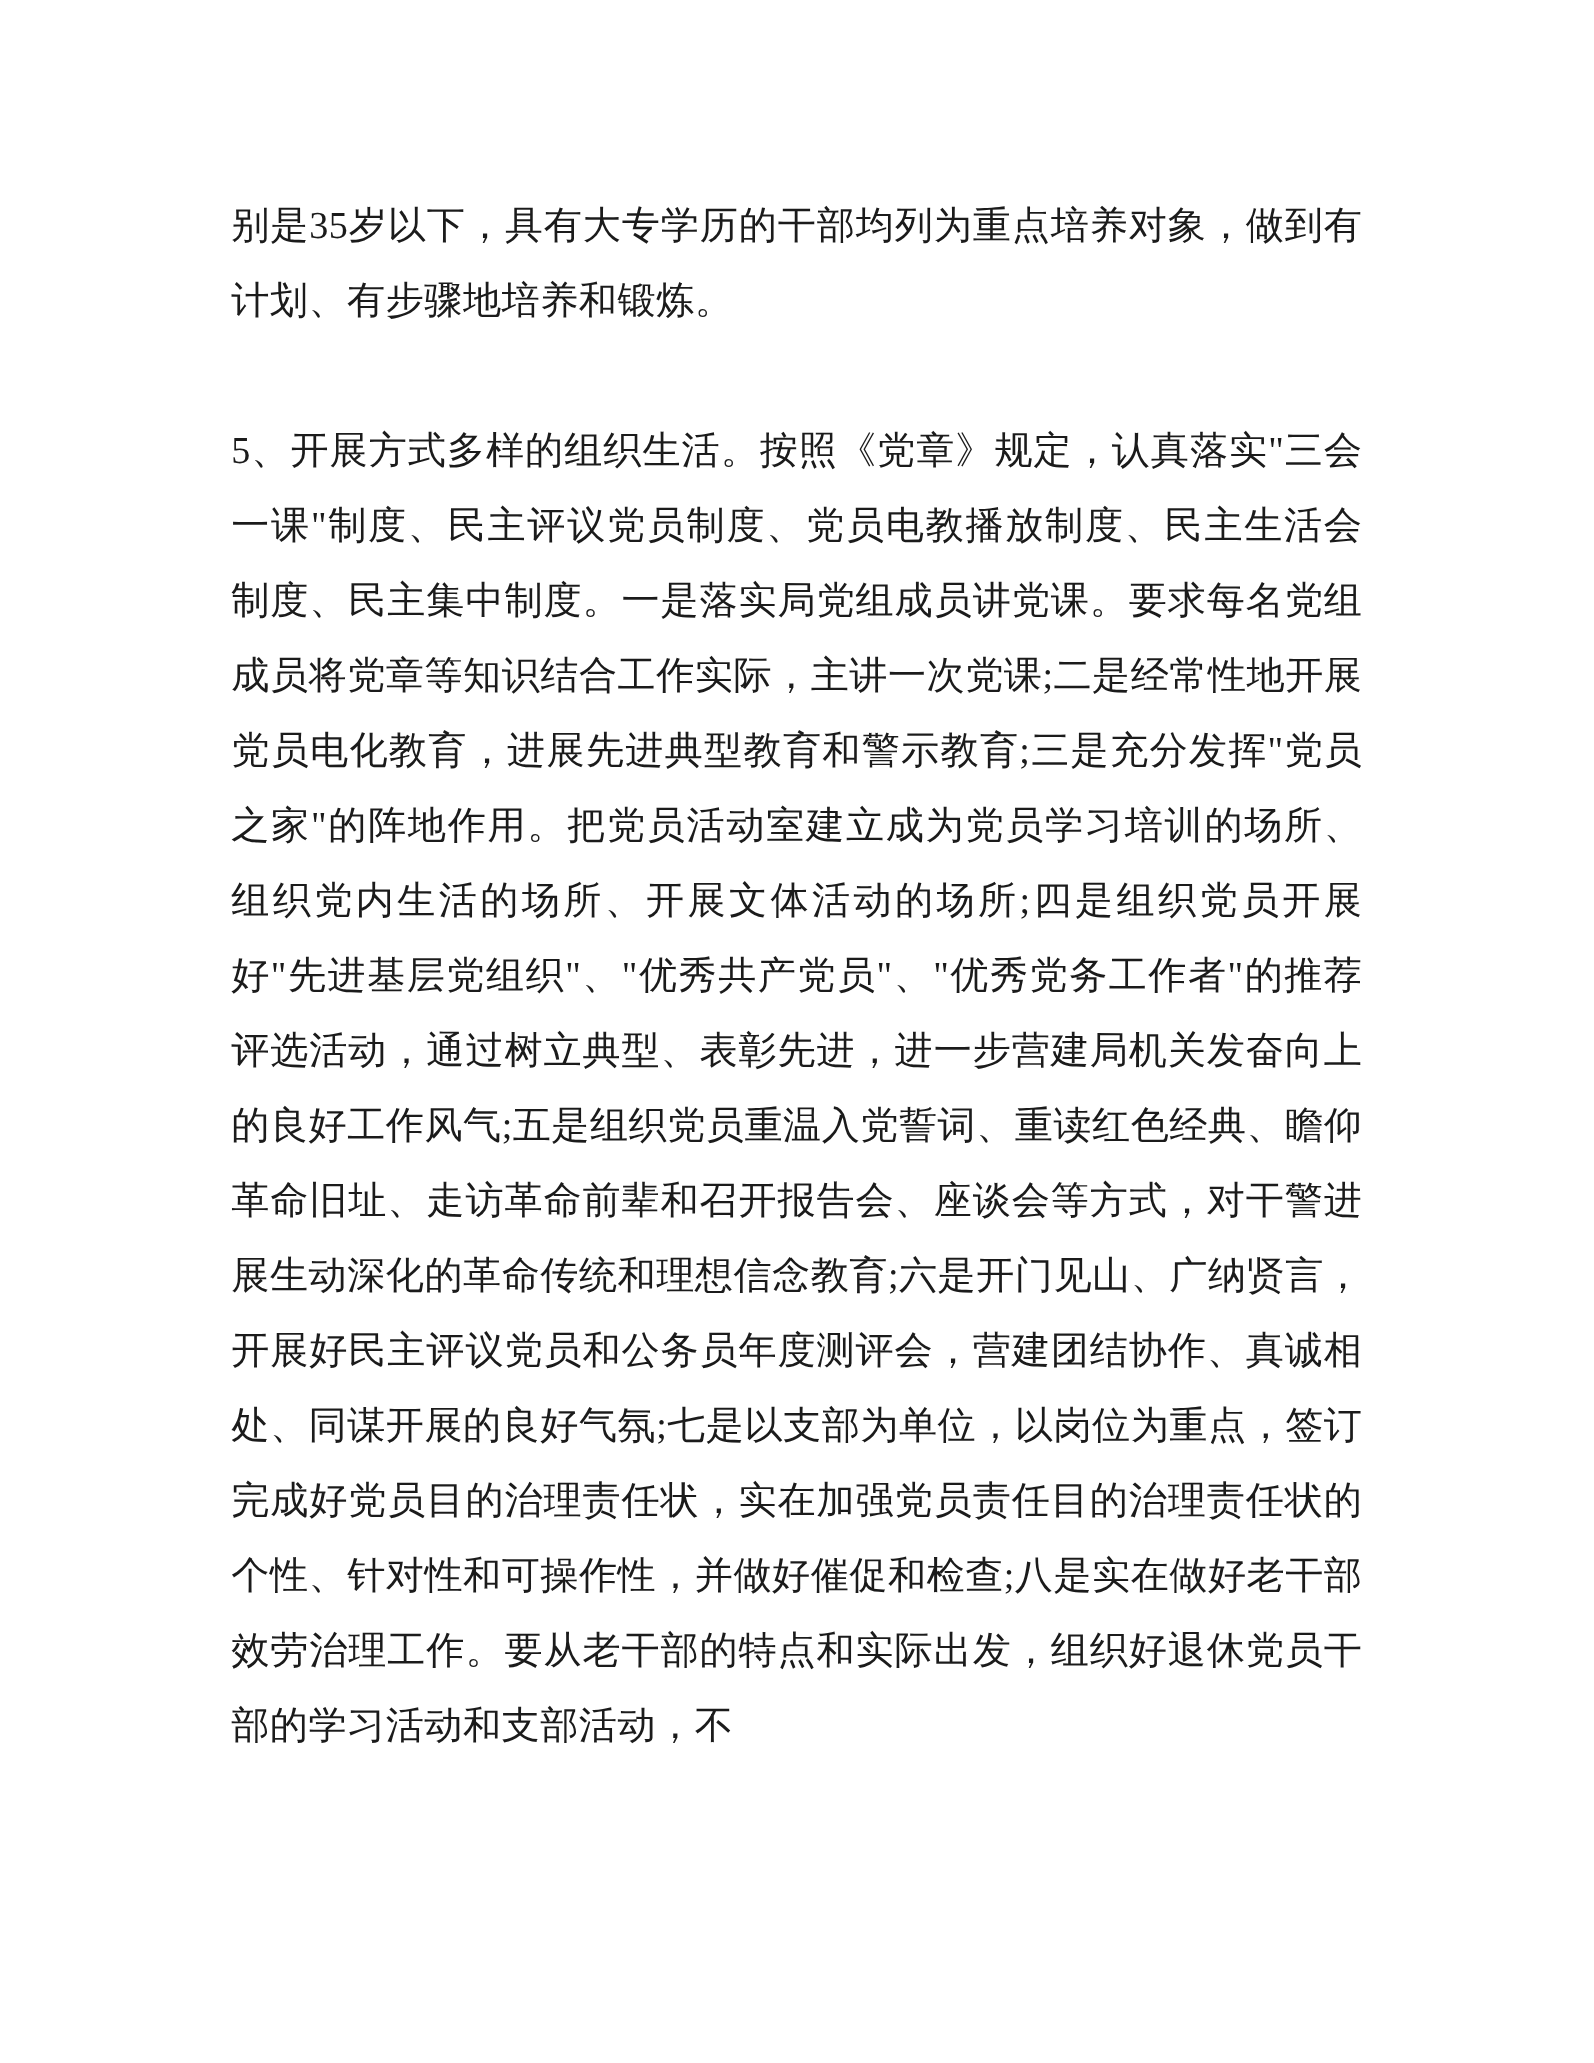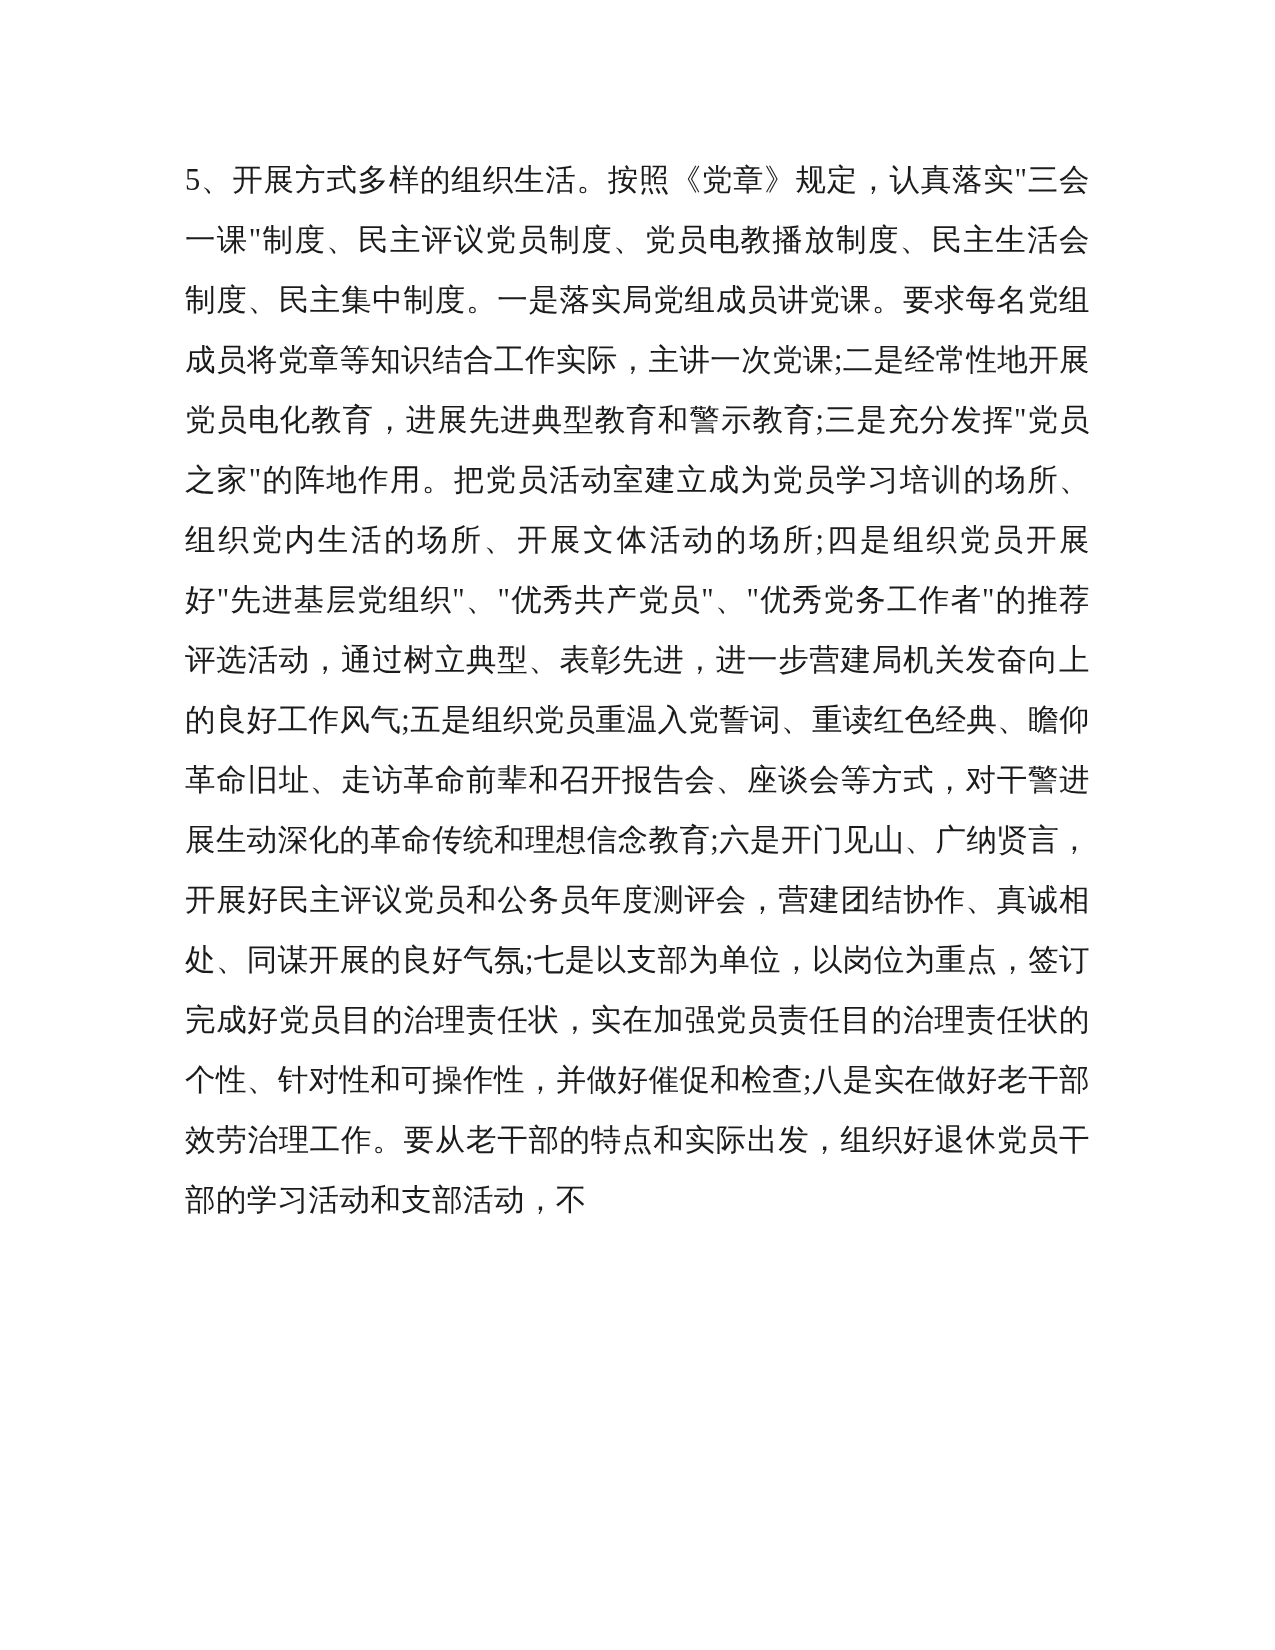--- a/index.html
+++ b/index.html
@@ -31,15 +31,16 @@
   }
   .para + .para {
     margin-top: 60px;
   }
 </style>
 </head>
 <body>
 
 <div class="page">
   <div class="doc-body">
+    <p class="para">别是35岁以下，具有大专学历的干部均列为重点培养对象，做到有计划、有步骤地培养和锻炼。</p>
     <p class="para">5、开展方式多样的组织生活。按照《党章》规定，认真落实"三会一课"制度、民主评议党员制度、党员电教播放制度、民主生活会制度、民主集中制度。一是落实局党组成员讲党课。要求每名党组成员将党章等知识结合工作实际，主讲一次党课;二是经常性地开展党员电化教育，进展先进典型教育和警示教育;三是充分发挥"党员之家"的阵地作用。把党员活动室建立成为党员学习培训的场所、组织党内生活的场所、开展文体活动的场所;四是组织党员开展好"先进基层党组织"、"优秀共产党员"、"优秀党务工作者"的推荐评选活动，通过树立典型、表彰先进，进一步营建局机关发奋向上的良好工作风气;五是组织党员重温入党誓词、重读红色经典、瞻仰革命旧址、走访革命前辈和召开报告会、座谈会等方式，对干警进展生动深化的革命传统和理想信念教育;六是开门见山、广纳贤言，开展好民主评议党员和公务员年度测评会，营建团结协作、真诚相处、同谋开展的良好气氛;七是以支部为单位，以岗位为重点，签订完成好党员目的治理责任状，实在加强党员责任目的治理责任状的个性、针对性和可操作性，并做好催促和检查;八是实在做好老干部效劳治理工作。要从老干部的特点和实际出发，组织好退休党员干部的学习活动和支部活动，不</p>
   </div>
 </div>
 
 </body></html>

